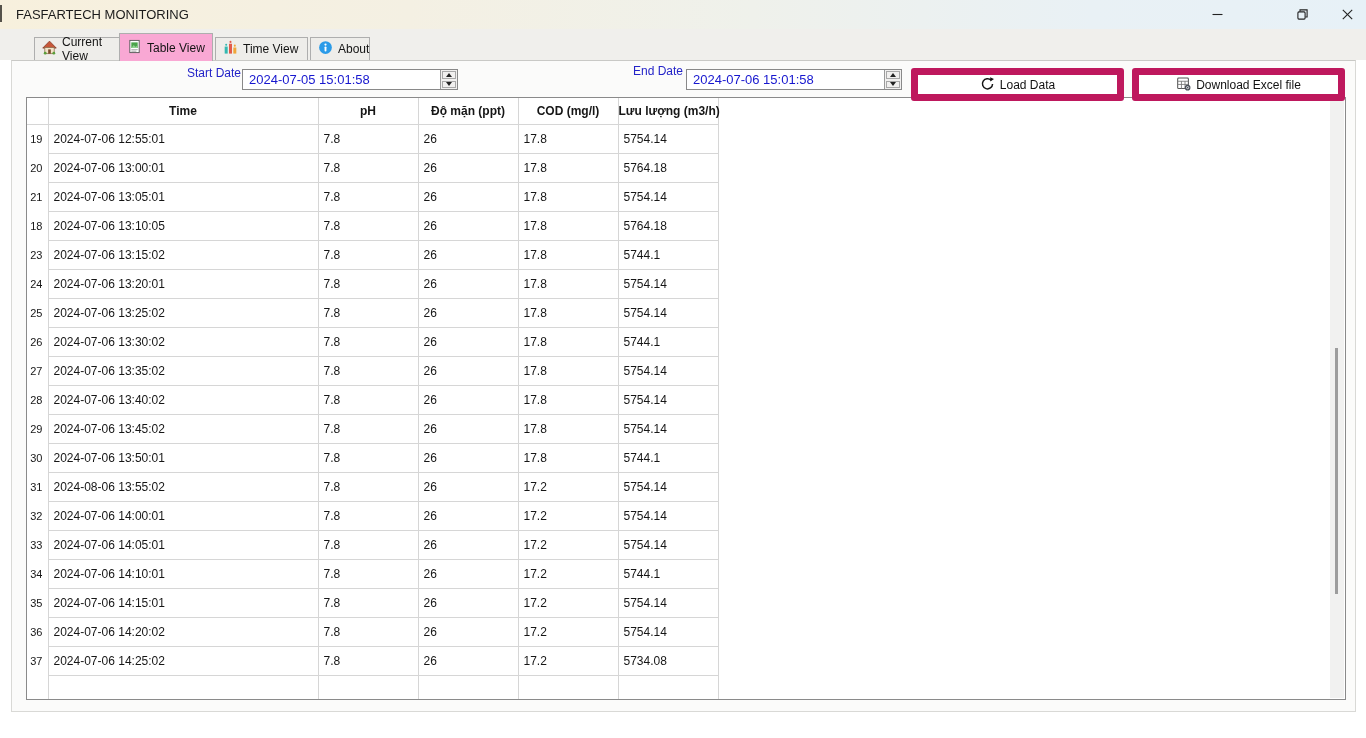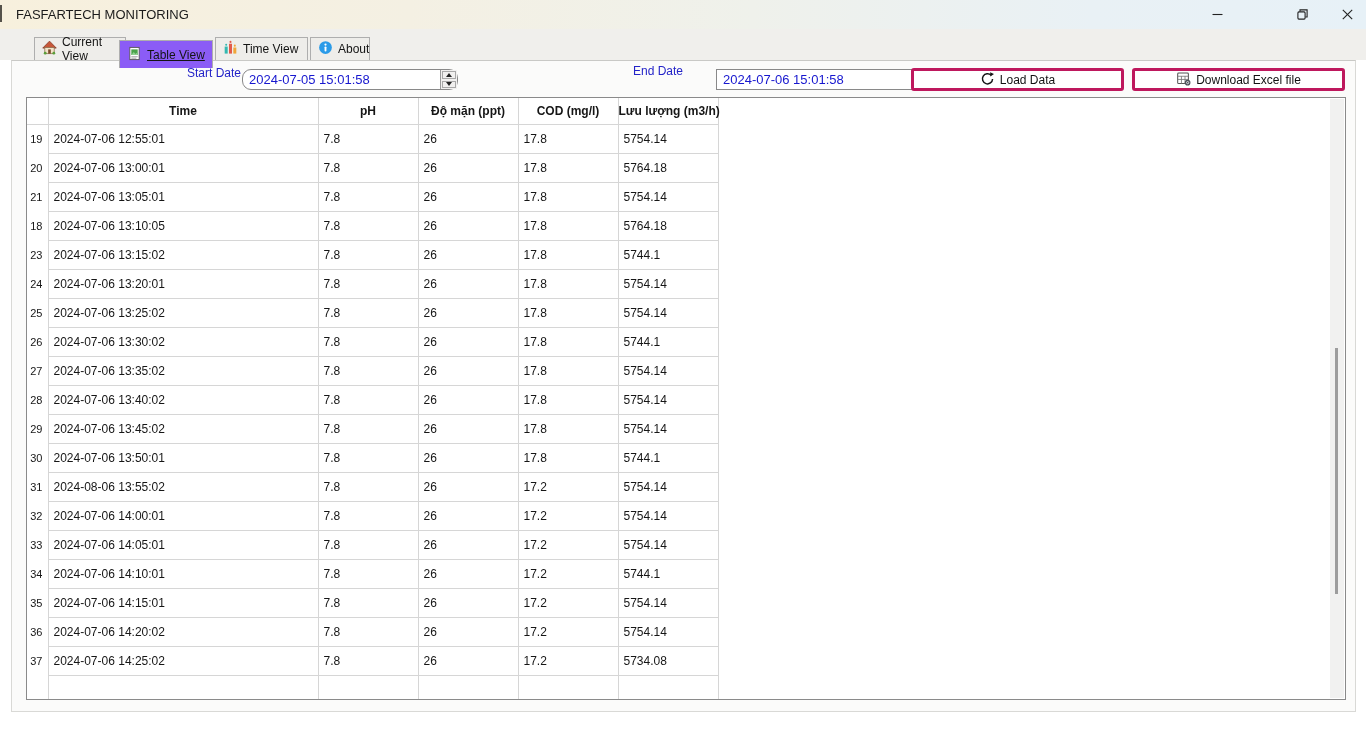--- a/index.html
+++ b/index.html
@@ -13,43 +13,43 @@
   .title-accent { position:absolute; left:0; top:5px; width:2px; height:17px; background:#55524a; }
   .title-text { position:absolute; left:16px; top:0; line-height:29px; font-size:13px; color:#1b1b1b; }
   .win-btn { position:absolute; top:0; width:44px; height:29px; display:flex; align-items:center; justify-content:center; }
   .win-btn.min { left:1195px; } .win-btn.restore { left:1280px; } .win-btn.close { left:1325px; }
 
   
   .tabstrip { position:absolute; left:0; top:29px; width:1366px; height:31px; background:#f0efec; }
   .tab { position:absolute; display:flex; align-items:center; gap:5px; font-size:12px; color:#141414;
     background:#eeedea; border:1px solid #aeaeae; border-bottom:none; padding:0 7px; cursor:default; }
   .tab.inactive { top:8px; height:23px; }
-  .tab.active { top:11px; height:28px; background:#8b5cf6; z-index:4;text-decoration:underline; }
+  .tab.active { top:4px; height:28px; background:#f9a8d4; z-index:4; }
   .tab svg { flex:0 0 auto; }
 
   
   .panel { position:absolute; left:11px; top:60px; width:1345px; height:652px;
     background:#fbfbfa; border:1px solid #d9d9d6; border-top:1px solid #c9c9c6; z-index:1; }
 
   
   .field-label { position:absolute; font-size:12px; color:#2323c8; z-index:3; }
   .lbl-start { left:187px; top:66px; }
   .lbl-end { left:633px; top:64px; }
   .dt-field { position:absolute; top:69px; width:216px; height:21px; background:#fff;
     border:1px solid #898989; display:flex; align-items:stretch; z-index:3; }
-  .dt-start { left:242px;border-radius:9px; } .dt-end { left:716px;gap:28px; }
+  .dt-start { left:242px; } .dt-end { left:686px;gap:28px; }
   .dt-value { flex:1; font-size:13px; color:#1717cf; padding-left:6px; line-height:19px; white-space:nowrap; overflow:hidden; }
   .spinner { width:17px; border-left:1px solid #9a9a9a; display:flex; flex-direction:column; background:#f1f0ef; }
   .spin-btn { flex:1; margin:1px 1px; border:1px solid #a8a8a8; background:#f1f0ef;
     display:flex; align-items:center; justify-content:center; }
   .tri-up { width:0; height:0; border-left:3px solid transparent; border-right:3px solid transparent; border-bottom:4px solid #222; }
   .tri-down { width:0; height:0; border-left:3px solid transparent; border-right:3px solid transparent; border-top:4px solid #222; }
 
-  .tool-btn { position:absolute; top:68px; width:213px; height:23px; background:#ffffff;
-    border:3px solid #be185d; border-radius:3px; display:flex; align-items:center; justify-content:center;
+  .tool-btn { position:absolute; top:68px; width:213px; height:33px; background:#ffffff;
+    border:7px solid #be185d; border-radius:3px; display:flex; align-items:center; justify-content:center;
     gap:5px; font-size:12px; color:#111; z-index:3; cursor:default; }
   .btn-load { left:911px; } .btn-download { left:1132px;text-align:center; }
 
   
   .table-frame { position:absolute; left:26px; top:97px; width:1320px; height:603px;
     background:#ffffff; border:1px solid #8a8a8a; z-index:2; }
   .table-clip { position:absolute; left:0; top:0; width:1318px; height:601px; overflow:hidden; }
   table.grid { border-collapse:collapse; table-layout:fixed; width:1303px; }
   table.grid th { height:26px; font-weight:bold; font-size:12px; color:#161616; text-align:center;
     border-right:1px solid #d6d6d6; border-bottom:1px solid #d6d6d6; padding:0; white-space:nowrap; }

